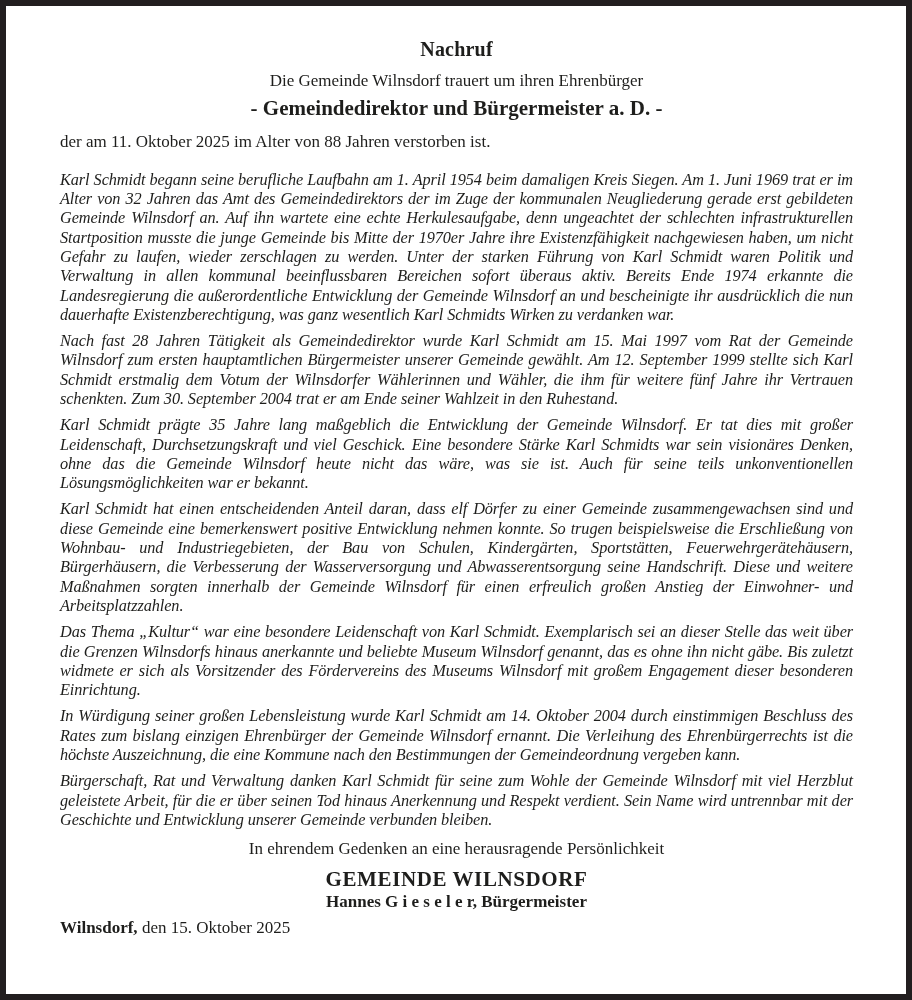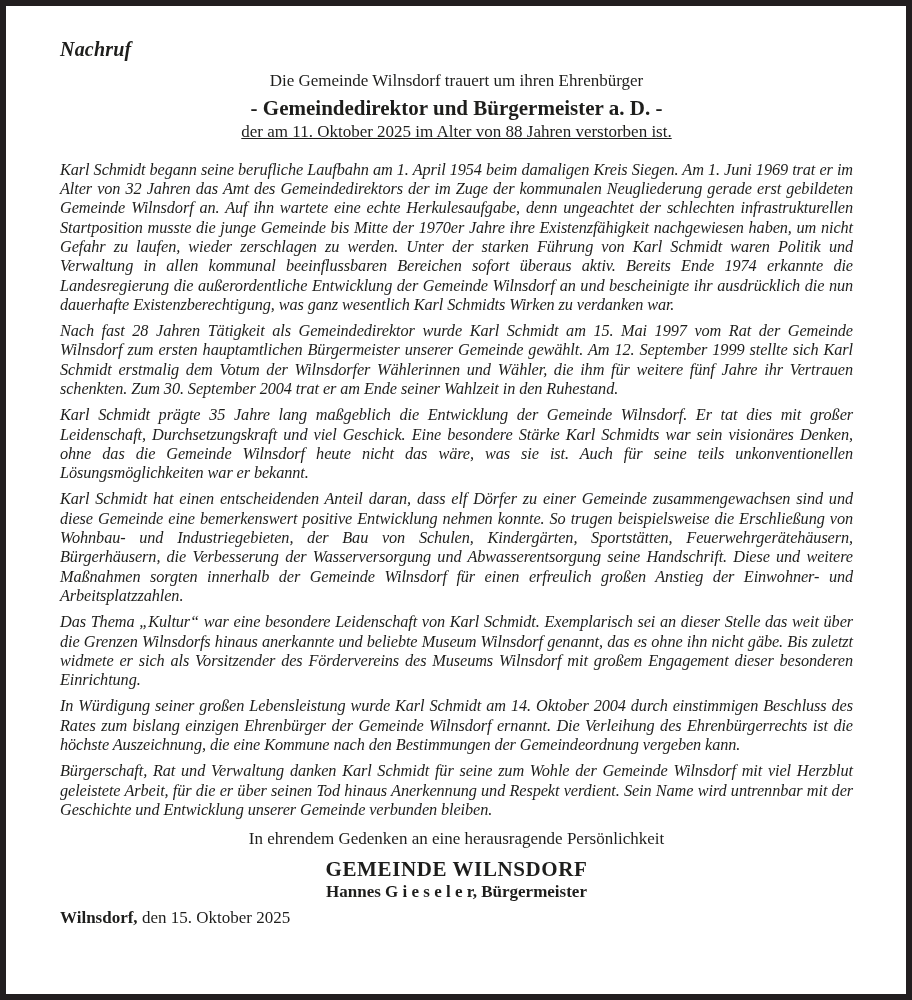--- a/index.html
+++ b/index.html
@@ -9,25 +9,25 @@
     box-sizing: border-box;
     border: 6px solid #221e1f;
     background: #ffffff;
     font-family: "Liberation Serif", "DejaVu Serif", serif;
     color: #1e1e1c;
     overflow: hidden;
   }
   .content { padding: 33px 53px 0 54px; }
 
   .notice-type {
+    text-align: center;
     font-weight: bold;
     font-size: 20px;
     line-height: 1.05;
     letter-spacing: 0.2px;
-    font-style: italic;
   }
   .intro {
     text-align: center;
     font-size: 17px;
     line-height: 1.05;
     margin-top: 12px;
   }
   .deceased-name {
     text-align: center;
     font-weight: bold;
@@ -37,25 +37,24 @@
     letter-spacing: 1px;
   }
   .deceased-title {
     text-align: center;
     font-weight: bold;
     font-size: 21px;
     line-height: 1.05;
     margin-top: 7px;
   }
   .death-line {
-    text-align: center;
+    text-align: left;
     font-size: 17px;
     line-height: 1.05;
-    margin-top: 4px;
-    text-decoration: underline;
+    margin-top: 14px;
   }
 
   .obituary-body { margin-top: 19px; font-style: italic; }
   .para {
     font-size: 16.3px;
     line-height: 19.3px;
     text-align: justify;
     margin: 0 0 7px 0;
     letter-spacing: -0.1px;
     hyphens: auto;

